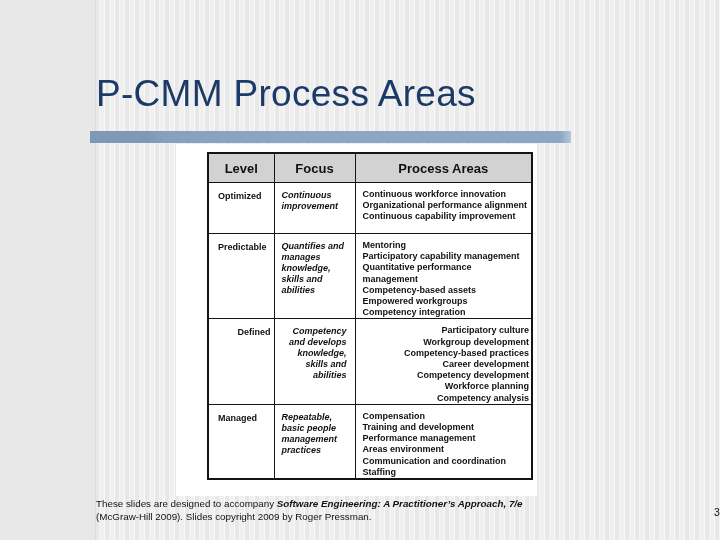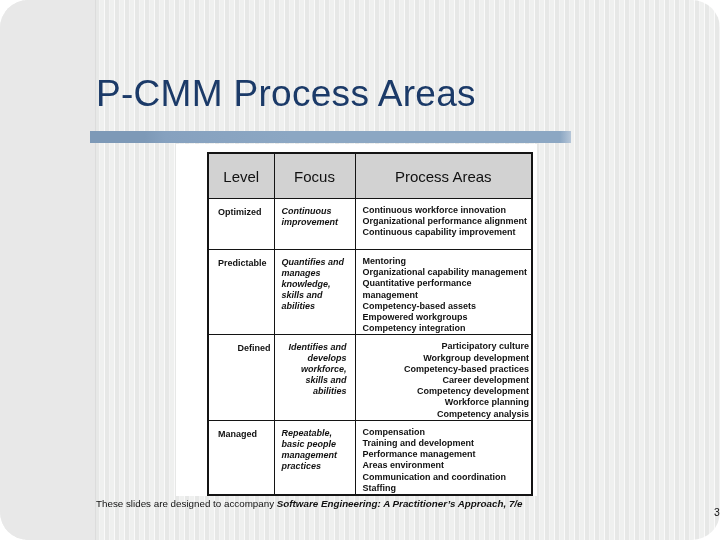--- a/index.html
+++ b/index.html
@@ -8,21 +8,20 @@
     width: 720px;
     height: 540px;
     overflow: hidden;
     font-family: "Liberation Sans", sans-serif;
     color: #111;
     background: repeating-linear-gradient(90deg,
       #eff0ef 0px, #eff0ef 4px,
       #fafafa 4px, #fafafa 5px,
       #e7e8e7 5px, #e7e8e7 9px,
       #f3f3f3 9px, #f3f3f3 10px);
-    border-radius: 28px;
   }
   .left-band {
     position: absolute;
     left: 0; top: 0;
     width: 95px; height: 540px;
     background: #e8e8e8;
     border-right: 1px solid #dcdcdc;
   }
   .page-title {
     position: absolute;
@@ -55,26 +54,26 @@
     table-layout: fixed;
     border: 2px solid #141414;
   }
   .process-table td, .process-table th {
     border: 1px solid #141414;
     vertical-align: top;
     overflow: hidden;
   }
   .process-table th {
     background: #d2d2d2;
-    font-size: 15px;
-    font-weight: normal;
+    font-size: 13px;
+    font-weight: bold;
     text-align: center;
     vertical-align: middle;
     height: 20px;
-    padding: 12px;
+    padding: 4px;
   }
   .col-level { width: 66px; }
   .col-focus { width: 81px; }
   .col-areas { width: 177px; }
   .level-cell {
     font-weight: bold;
     font-size: 9px;
     padding: 8px 3px 0 9px;
     margin-left: 9px;
   }
@@ -146,30 +145,30 @@
           <div>Continuous workforce innovation</div>
           <div>Organizational performance alignment</div>
           <div>Continuous capability improvement</div>
         </td>
       </tr>
       <tr class="row-predictable">
         <td class="level-cell">Predictable</td>
         <td class="focus-cell">Quantifies and manages knowledge, skills and abilities</td>
         <td class="areas-cell">
           <div>Mentoring</div>
-          <div>Organizational capability management</div>
+          <div>Participatory capability management</div>
           <div>Quantitative performance management</div>
           <div>Competency-based assets</div>
           <div>Empowered workgroups</div>
           <div>Competency integration</div>
         </td>
       </tr>
       <tr class="row-defined">
         <td class="level-cell">Defined</td>
-        <td class="focus-cell">Identifies and develops workforce, skills and abilities</td>
+        <td class="focus-cell">Competency and develops knowledge, skills and abilities</td>
         <td class="areas-cell">
           <div>Participatory culture</div>
           <div>Workgroup development</div>
           <div>Competency-based practices</div>
           <div>Career development</div>
           <div>Competency development</div>
           <div>Workforce planning</div>
           <div>Competency analysis</div>
         </td>
       </tr>
@@ -183,16 +182,17 @@
           <div>Areas environment</div>
           <div>Communication and coordination</div>
           <div>Staffing</div>
         </td>
       </tr>
     </tbody>
   </table>
 
   <div class="slide-footer">
     <span>These slides are designed to accompany </span><span class="book-title">Software Engineering: A Practitioner’s Approach, 7/e</span>
+    <div>(McGraw-Hill 2009). Slides copyright 2009 by Roger Pressman.</div>
   </div>
 
   <div class="page-number">31</div>
 </div>
 
 </body></html>

